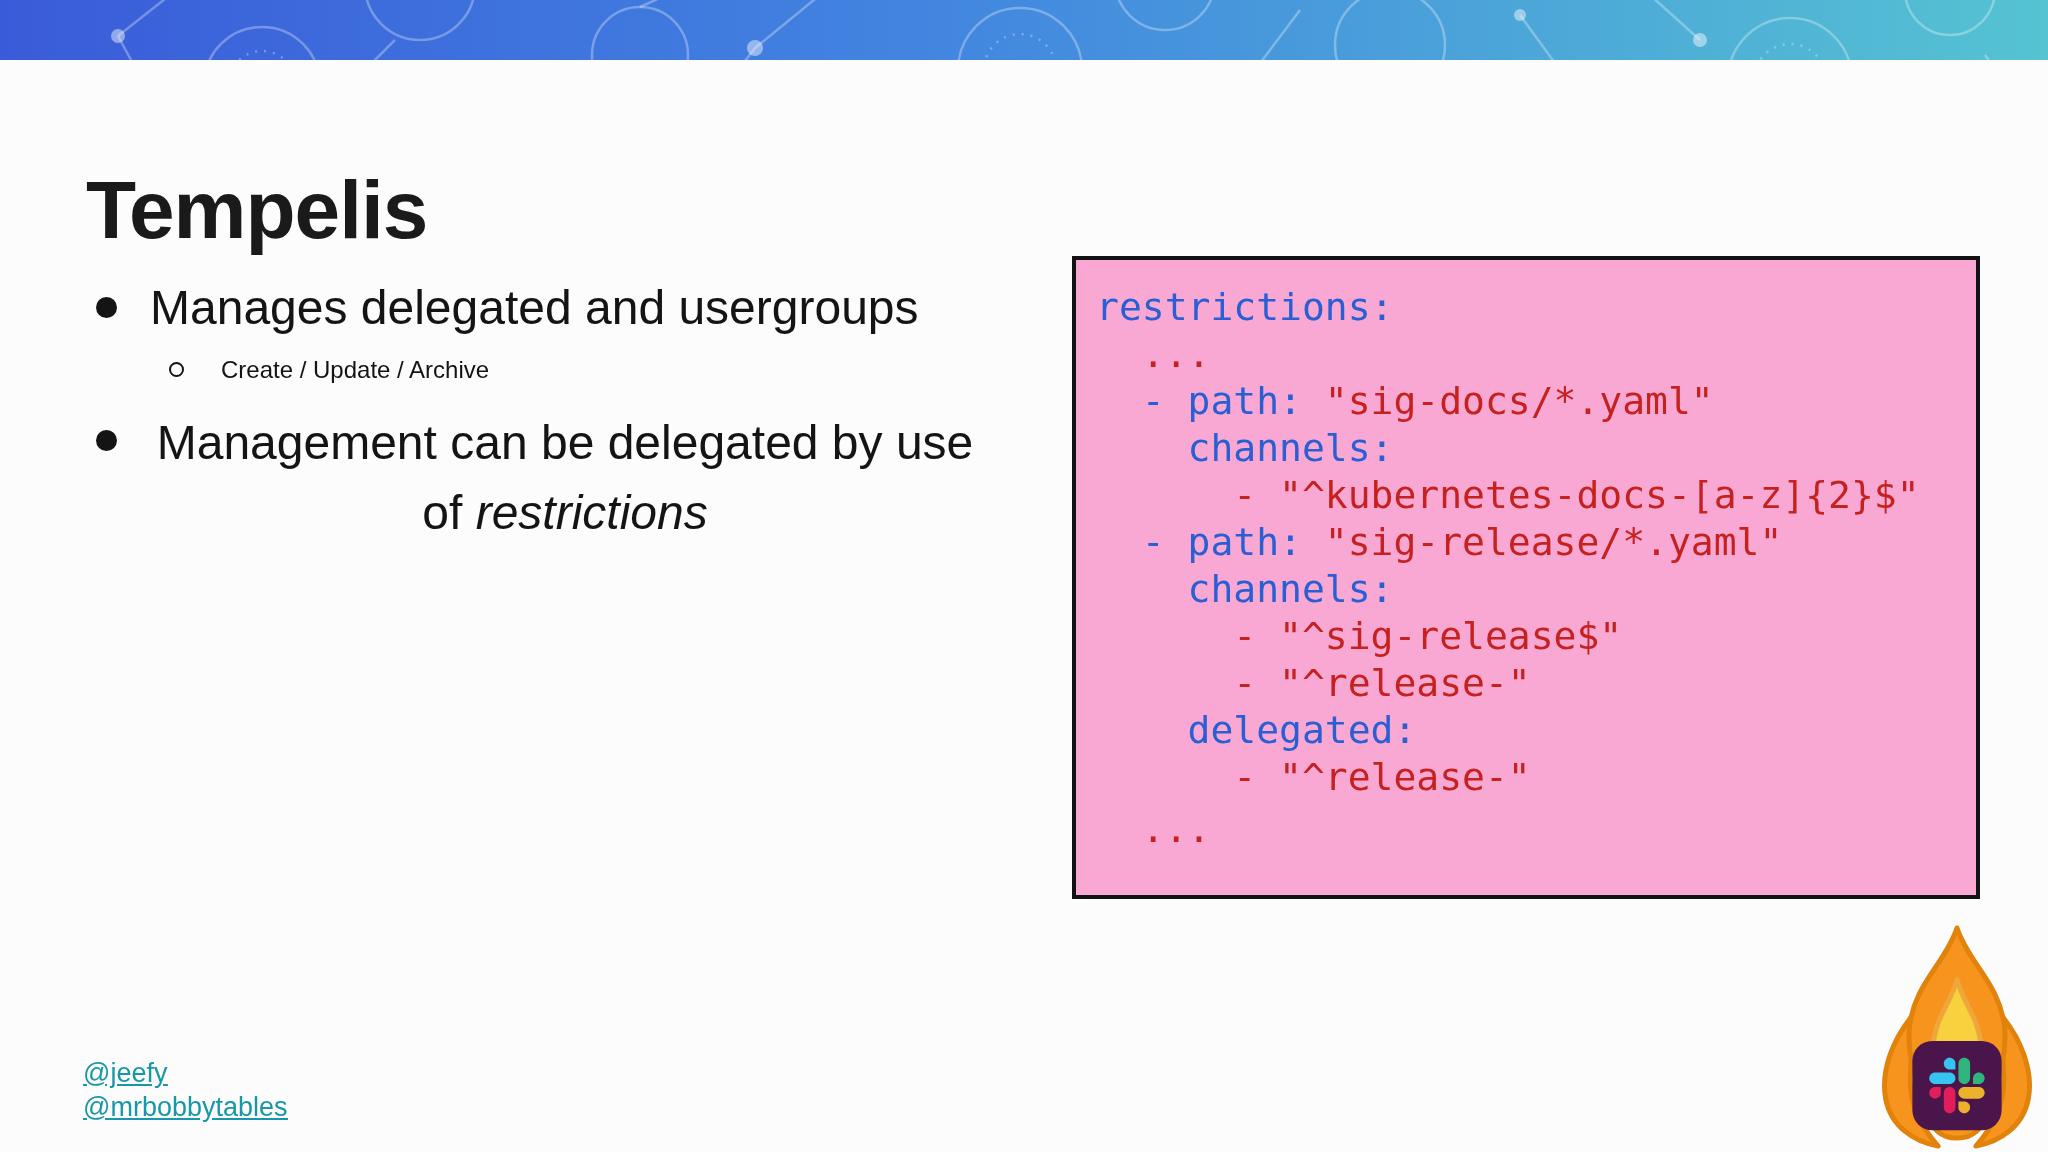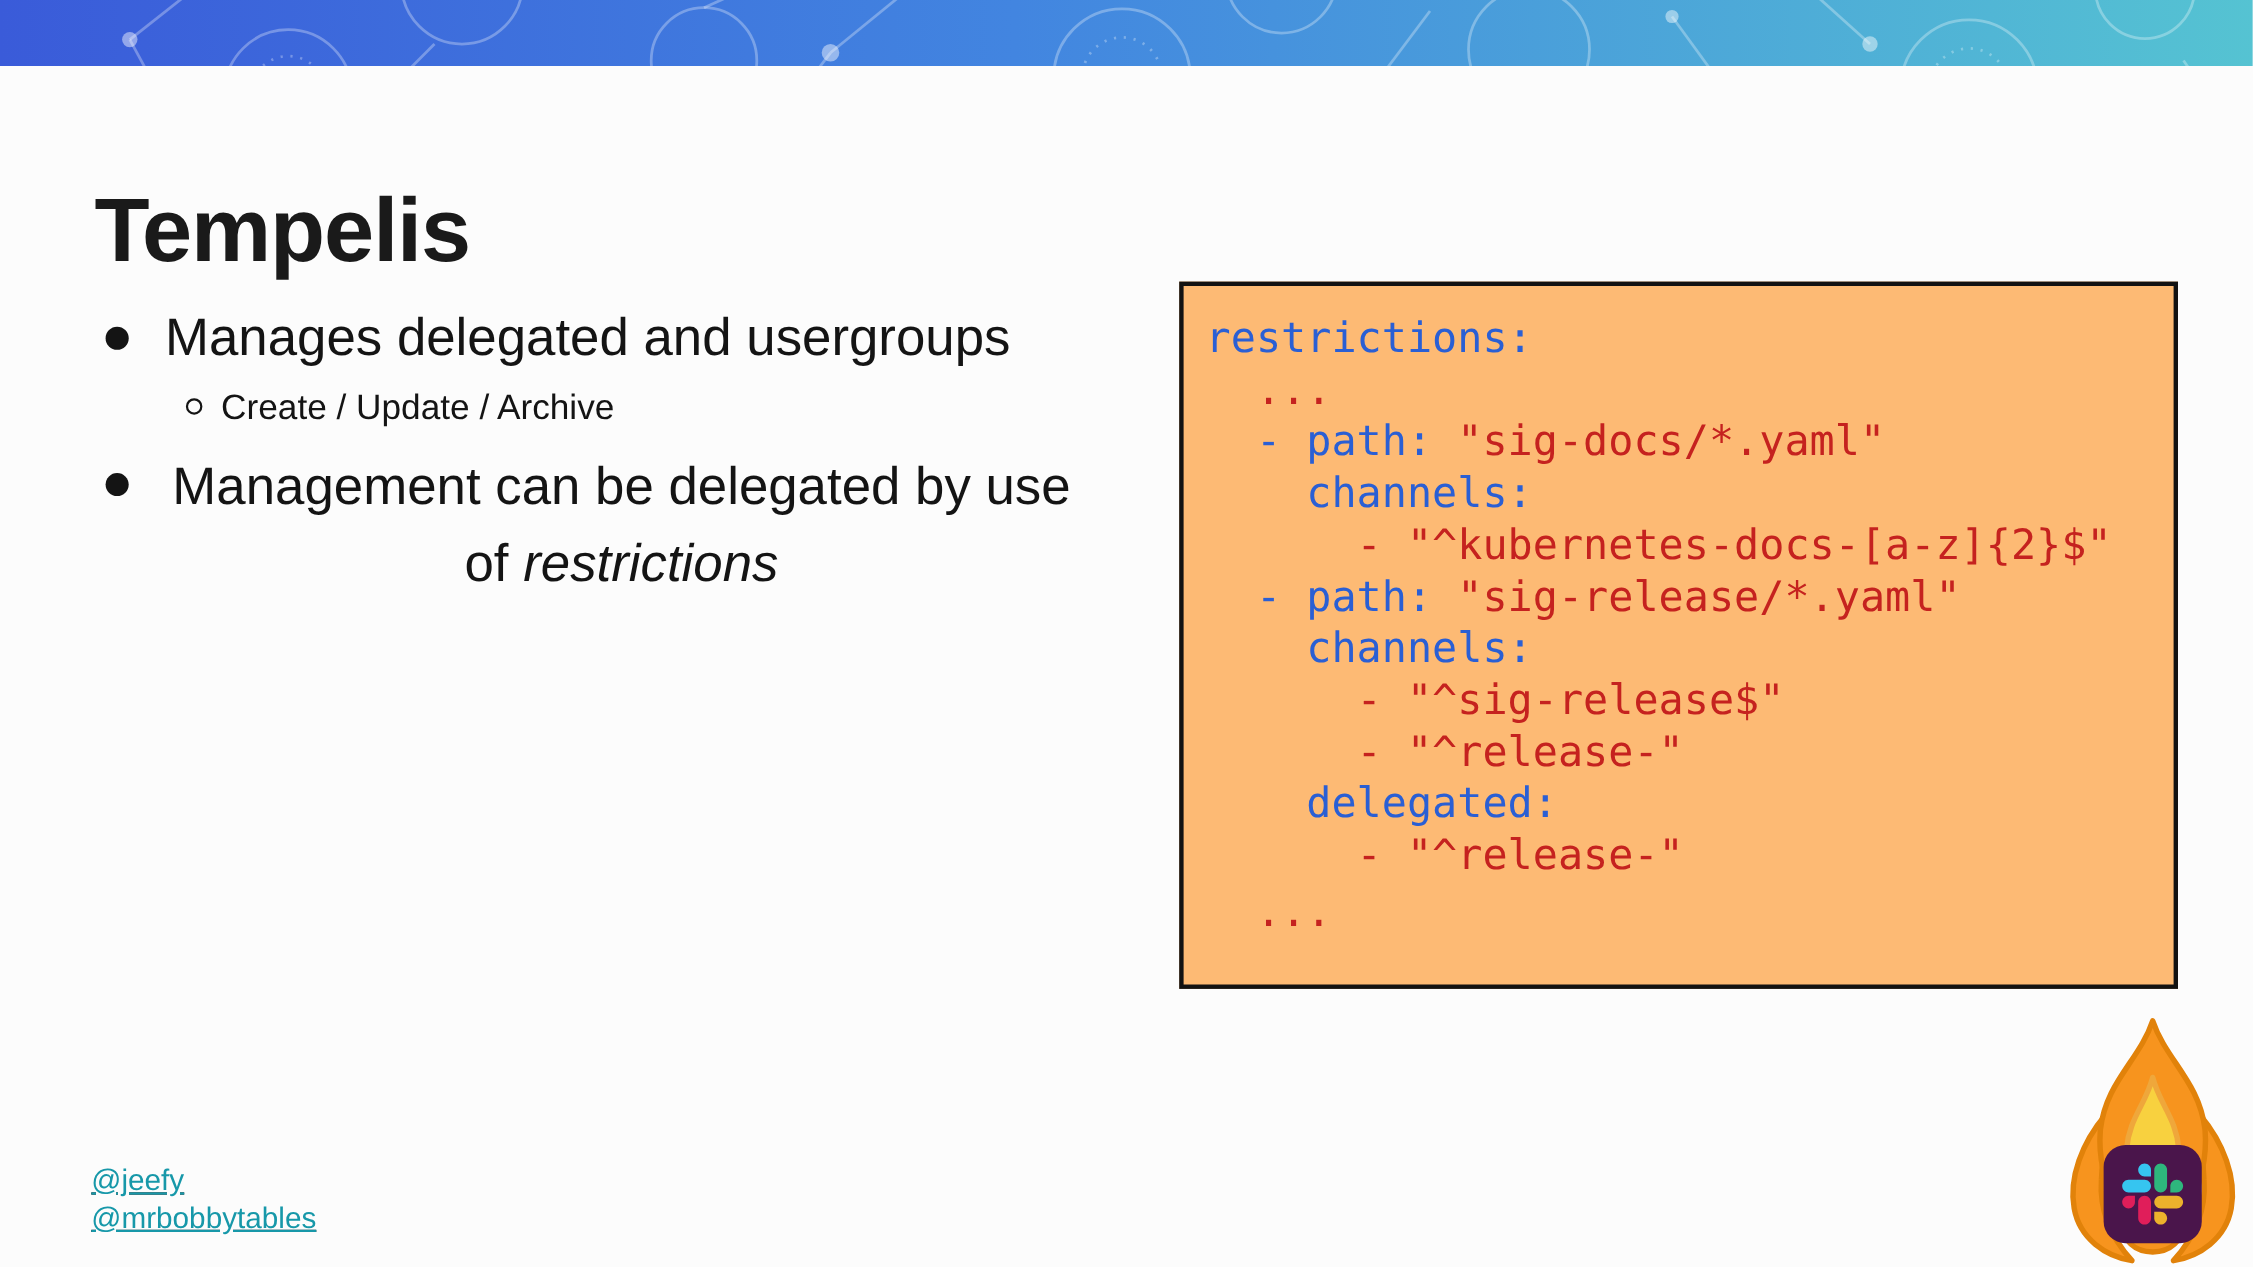--- a/index.html
+++ b/index.html
@@ -28,31 +28,31 @@
   .b-row{position:absolute;color:var(--body-text,#141414);}
   .b-row .marker{position:absolute;border-radius:50%;}
   .dot{left:0;width:21px;height:21px;background:var(--body-text,#141414);}
   .ring{left:0;width:11px;height:11px;background:transparent;border:2.5px solid var(--body-text,#141414);}
   .b-row .txt{display:block;}
   .row1{left:96px;top:278px;}
   .row1 .dot{top:19px;}
   .row1 .txt{margin-left:54px;font-size:48px;line-height:60px;white-space:nowrap;}
   .row2{left:169px;top:348px;}
   .row2 .ring{top:14px;}
-  .row2 .txt{margin-left:32px;font-size:32px;line-height:44px;white-space:nowrap;}
+  .row2 .txt{margin-left:52px;font-size:24px;line-height:44px;white-space:nowrap;}
   .row3{left:96px;top:408px;width:950px;text-align:center;}
   .row3 .dot{top:22px;}
   .row3 .txt{margin-left:54px;width:830px;font-size:48px;line-height:70px;}
   .italic{font-style:italic;}
 
   
   .code-box{
     position:absolute;left:1072px;top:256px;width:908px;height:643px;
     box-sizing:border-box;border:4px solid var(--box-border,#121212);
-    background:#fdba74;
+    background:#f9a8d4;
   }
   .code-lines{
     padding:24px 8px 0 20px;
     font-family:"DejaVu Sans Mono",monospace;
     font-size:38px;line-height:47px;
   }
   .code-line{white-space:pre;}
   .code-line:last-child{margin-top:5px;}
   .tok-blue{color:var(--code-blue,#2A5FD4);}
   .tok-red{color:var(--code-red,#C5221F);}

